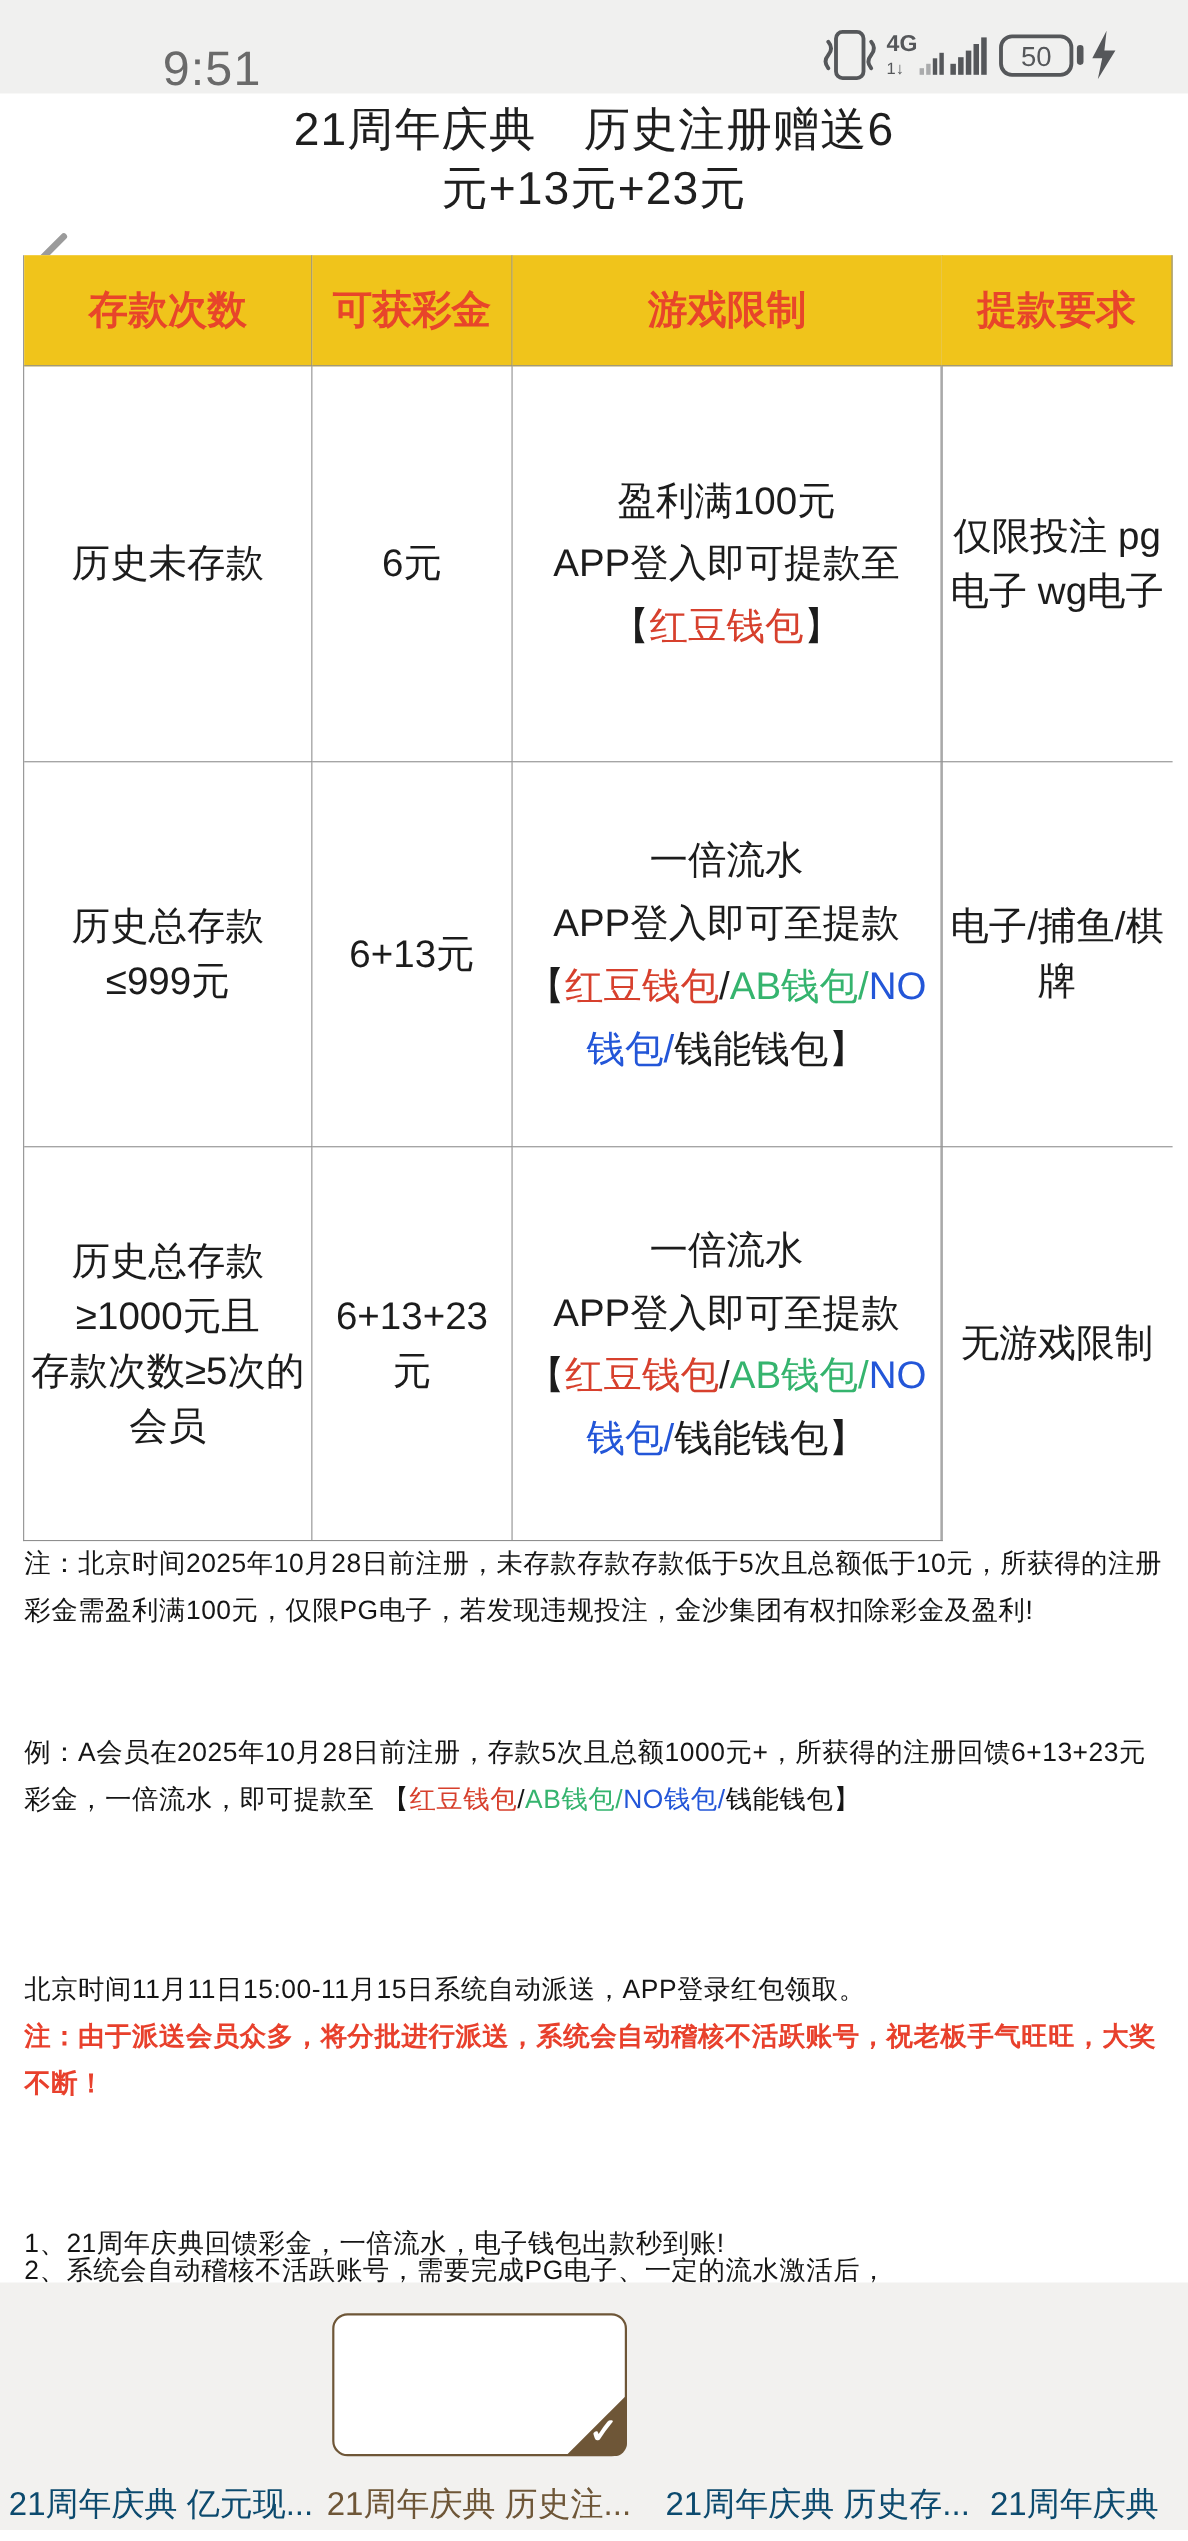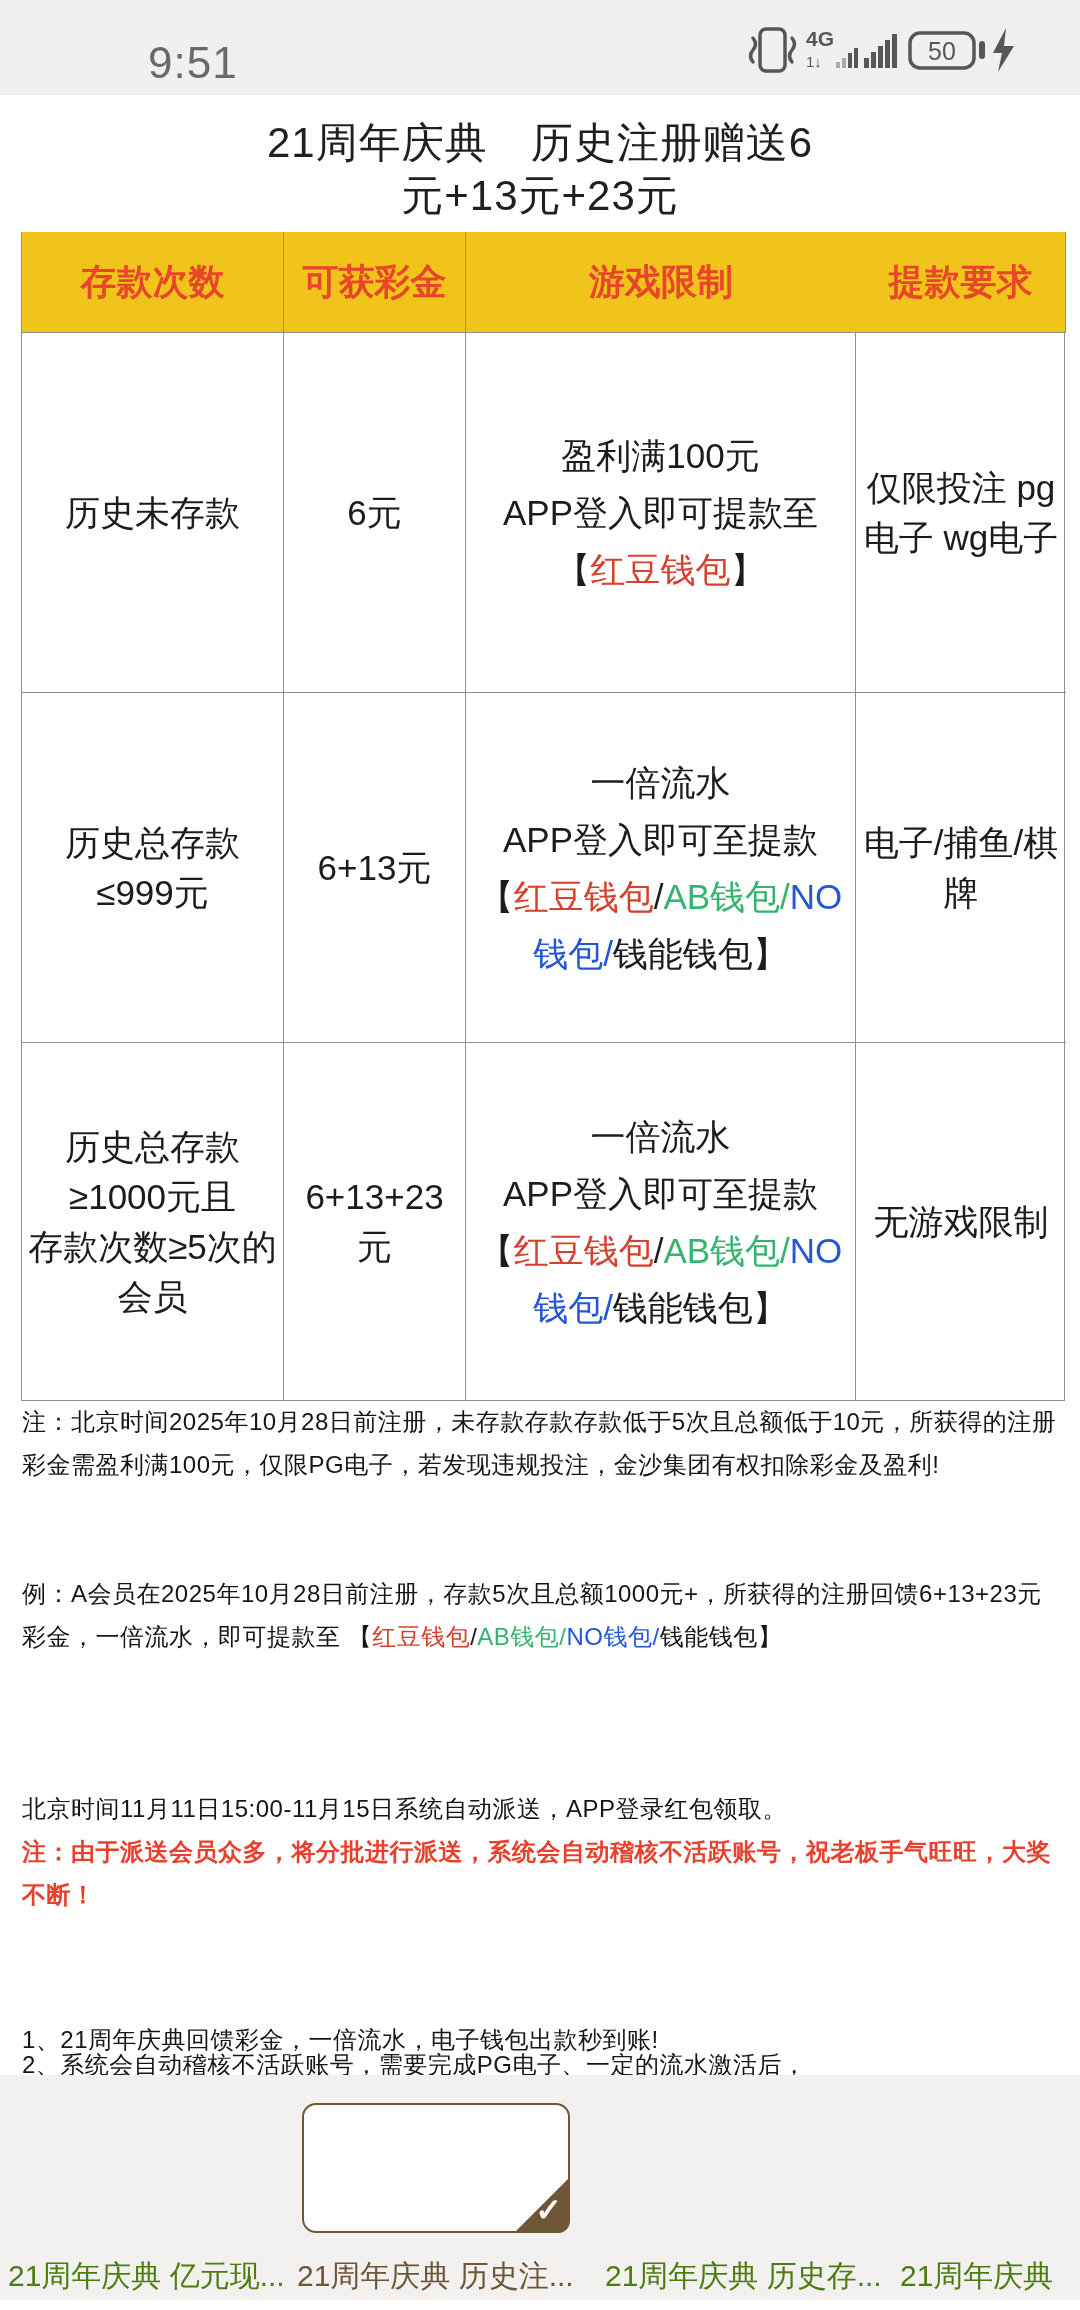--- a/index.html
+++ b/index.html
@@ -6,27 +6,27 @@
   html,body { width:1080px; height:2310px; }
   body { font-family:"Liberation Sans", sans-serif; background:#ffffff; position:relative; overflow:hidden; }
   .screen { position:absolute; left:0; top:0; width:1080px; height:2310px; overflow:hidden; background:#ffffff; }
 
   
   .statusbar { position:absolute; left:0; top:0; width:1080px; height:95px; background:#f0f0ef; }
   .time { position:absolute; left:148px; top:38px; font-size:44px; color:#6a6a6a; letter-spacing:1px; }
   .sysicons { position:absolute; right:52px; top:22px; }
 
   
-  .header { position:absolute; left:0; top:110px; width:1080px; height:137px; background:#ffffff; }
+  .header { position:absolute; left:0; top:85px; width:1080px; height:137px; background:#ffffff; }
   .back-btn { position:absolute; left:24px; top:118px; width:48px; height:68px; cursor:pointer; }
   .page-title { position:absolute; left:90px; right:90px; top:6px; text-align:center;
                 font-size:42px; line-height:53px; color:#1f1f1f; font-weight:500; white-space:pre-line; letter-spacing:1px; }
 
   
-  .promo-table { position:absolute; left:21px; top:232px; width:1044px;
+  .promo-table { position:absolute; left:21px; top:232px; width:836px;
                  display:grid; grid-template-columns:262px 182px 390px 210px;
                  grid-template-rows:101px 360px 350px 357px;
                  border:1px solid #8f8f8f; border-top:none; background:#ffffff; }
   .cell { display:flex; align-items:center; justify-content:center; text-align:center;
           font-size:35px; line-height:50px; color:#1c1c1c; padding:0 5px;
           border-right:1px solid #8f8f8f; border-bottom:1px solid #8f8f8f; }
   .cell.last-col { border-right:none; }
   .cell.last-row { border-bottom:none; }
   .cell.th { background:#f0c41b; color:#e8452a; font-weight:700; font-size:36px; }
   .cell .multiline { white-space:pre-line; }
@@ -41,21 +41,21 @@
   .note-l1 { top:2002px;margin-top:16px; }
   .note-l2 { top:2043px; }
 
   
   .bottom-sheet { position:absolute; left:0; top:2075px; width:1080px; height:225px; background:#f2f1ef; }
   .shot-card { position:absolute; left:302px; top:28px; width:268px; height:130px; background:#ffffff;
                border:2px solid #6e5637; border-radius:14px; cursor:pointer; }
   .shot-card .corner { position:absolute; right:-2px; bottom:-2px; width:56px; height:56px; background:#6e5637;
                clip-path:polygon(100% 0, 100% 100%, 0 100%); border-bottom-right-radius:12px; }
   .shot-card .tick { position:absolute; right:6px; bottom:2px; color:#ffffff; font-size:32px; font-weight:700; }
-  .thumb-label { position:absolute; top:181px; font-size:30px; color:#4d7c0f; text-align:center; white-space:nowrap; cursor:pointer; }
+  .thumb-label { position:absolute; top:181px; font-size:30px; color:#0c4a6e; text-align:center; white-space:nowrap; cursor:pointer; }
   .thumb-label.selected { color:#6e5637; }
   .tl-1 { left:8px;  width:250px; }
   .tl-2 { left:297px; width:270px; }
   .tl-3 { left:605px; width:262px; }
   .tl-4 { left:900px; text-align:left; }
 </style>
 </head>
 <body>
 
 <div class="screen">

